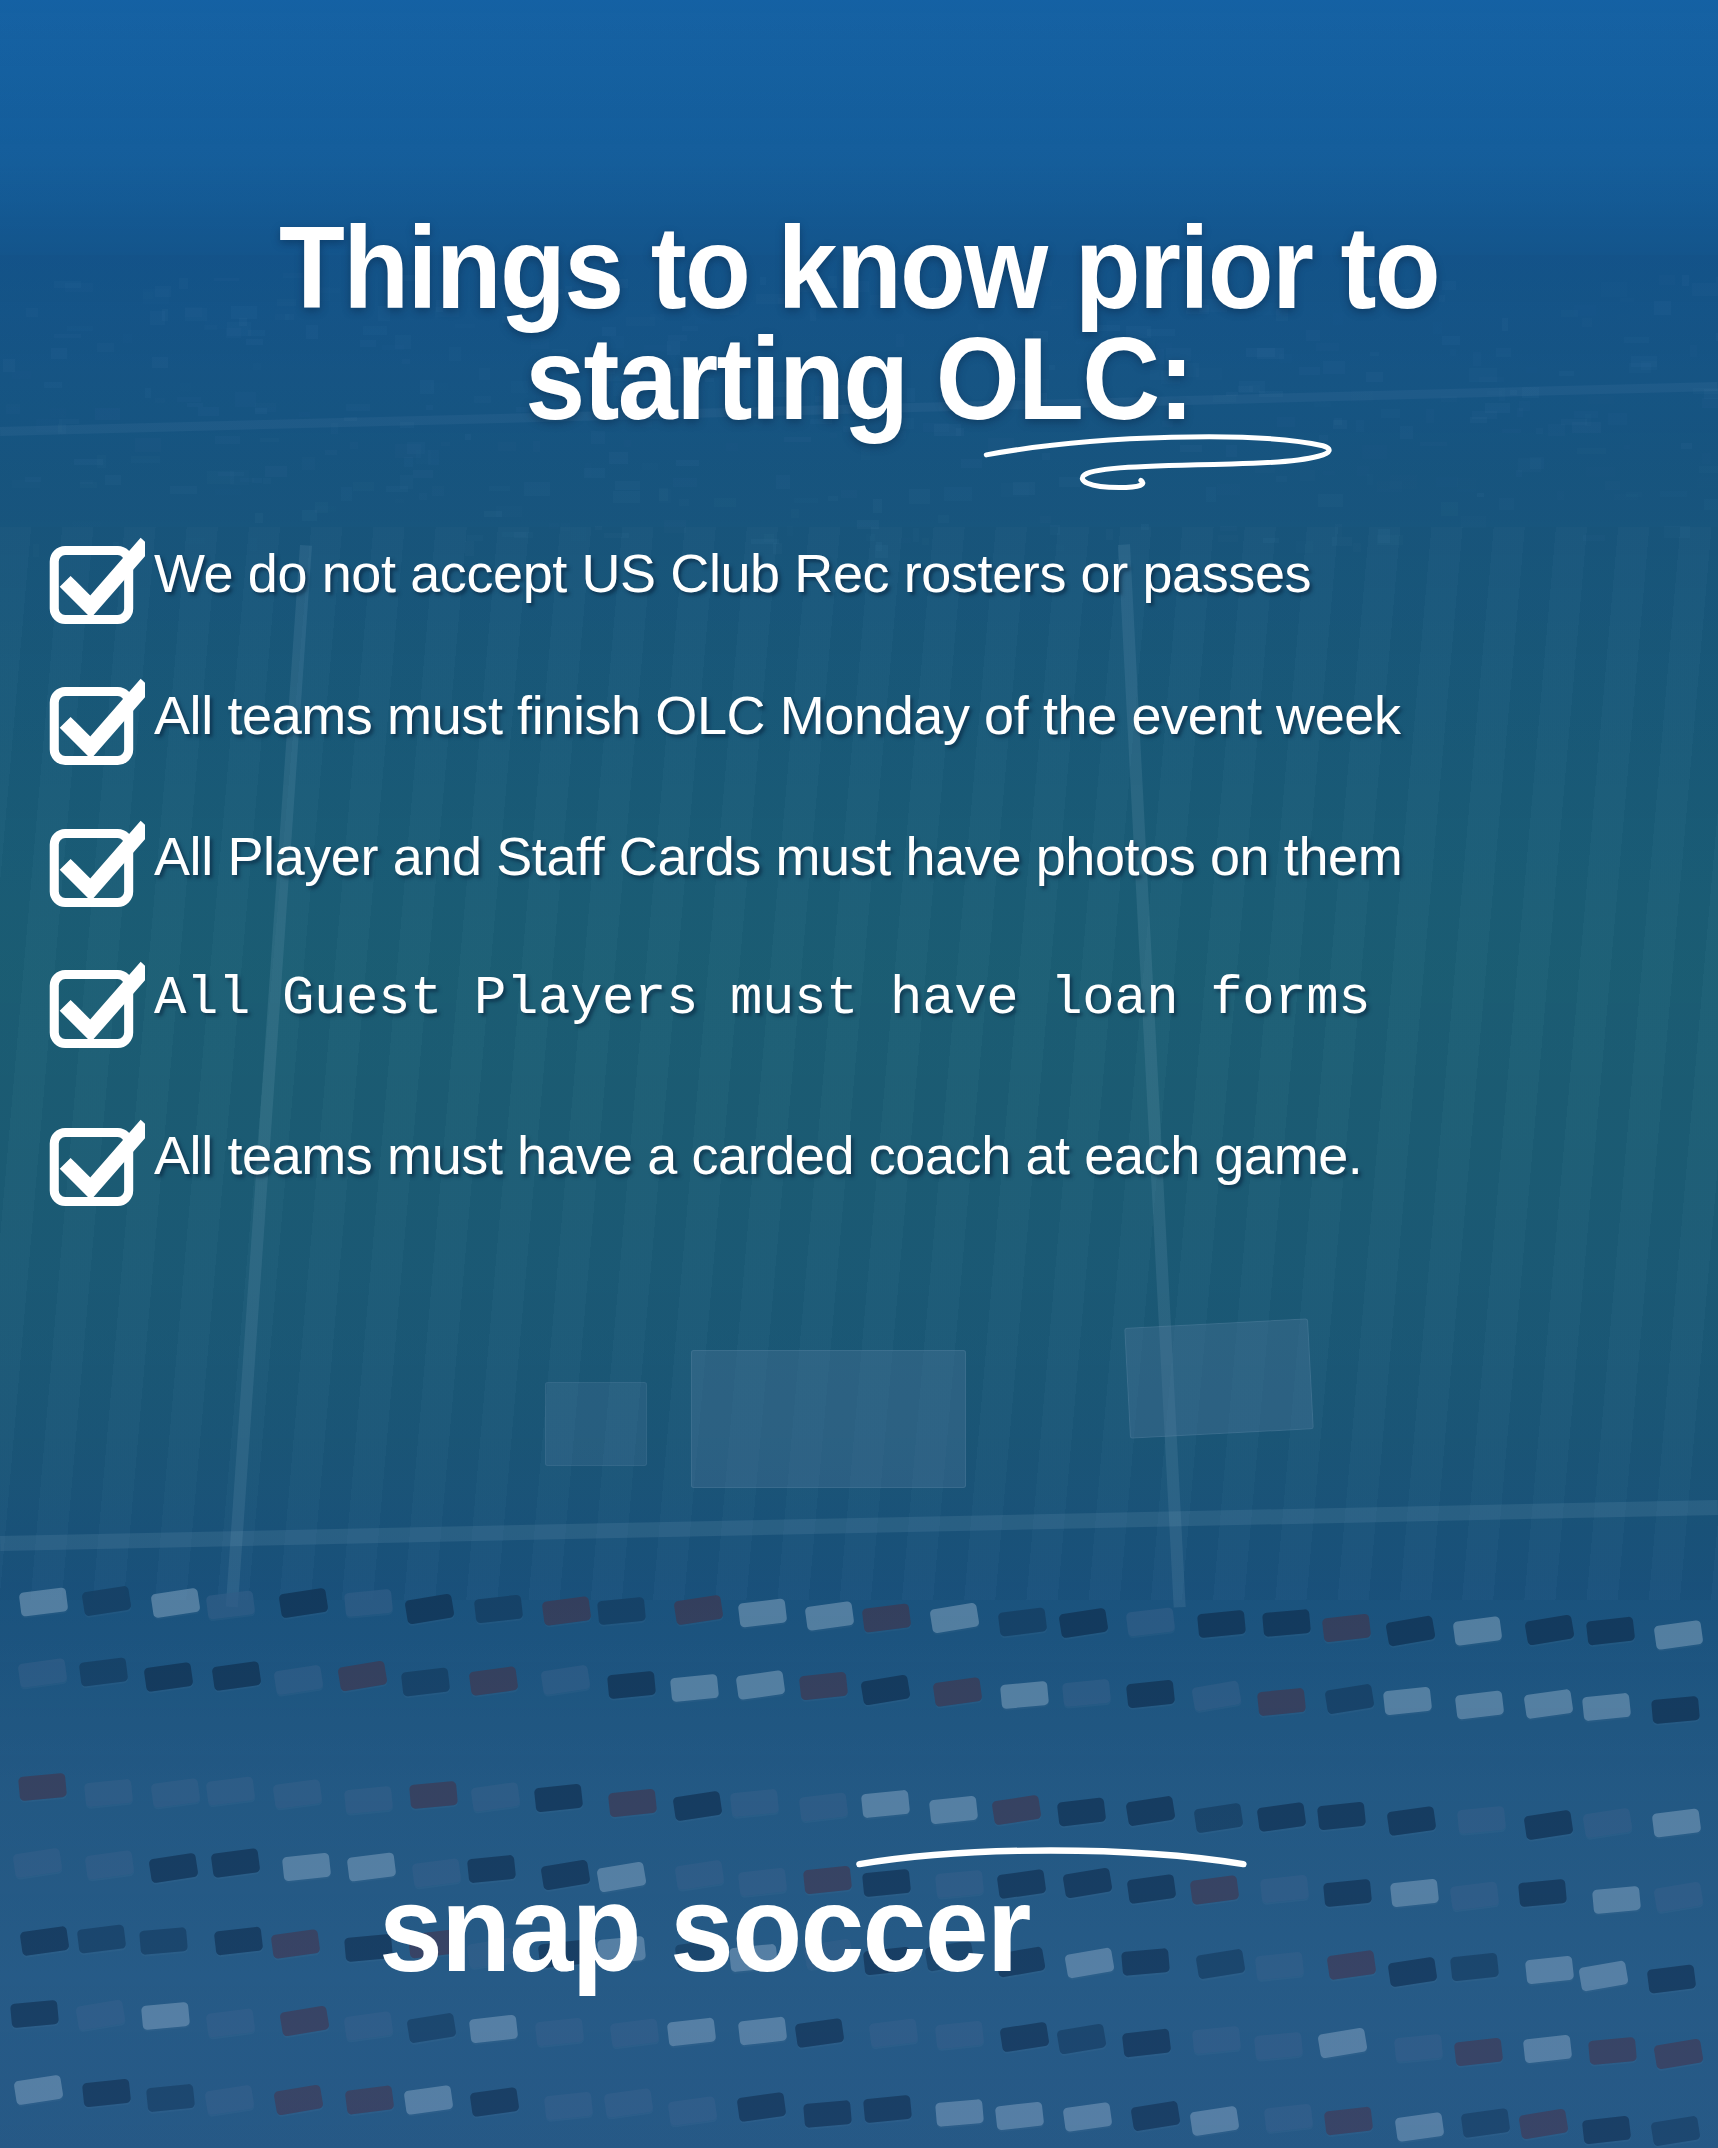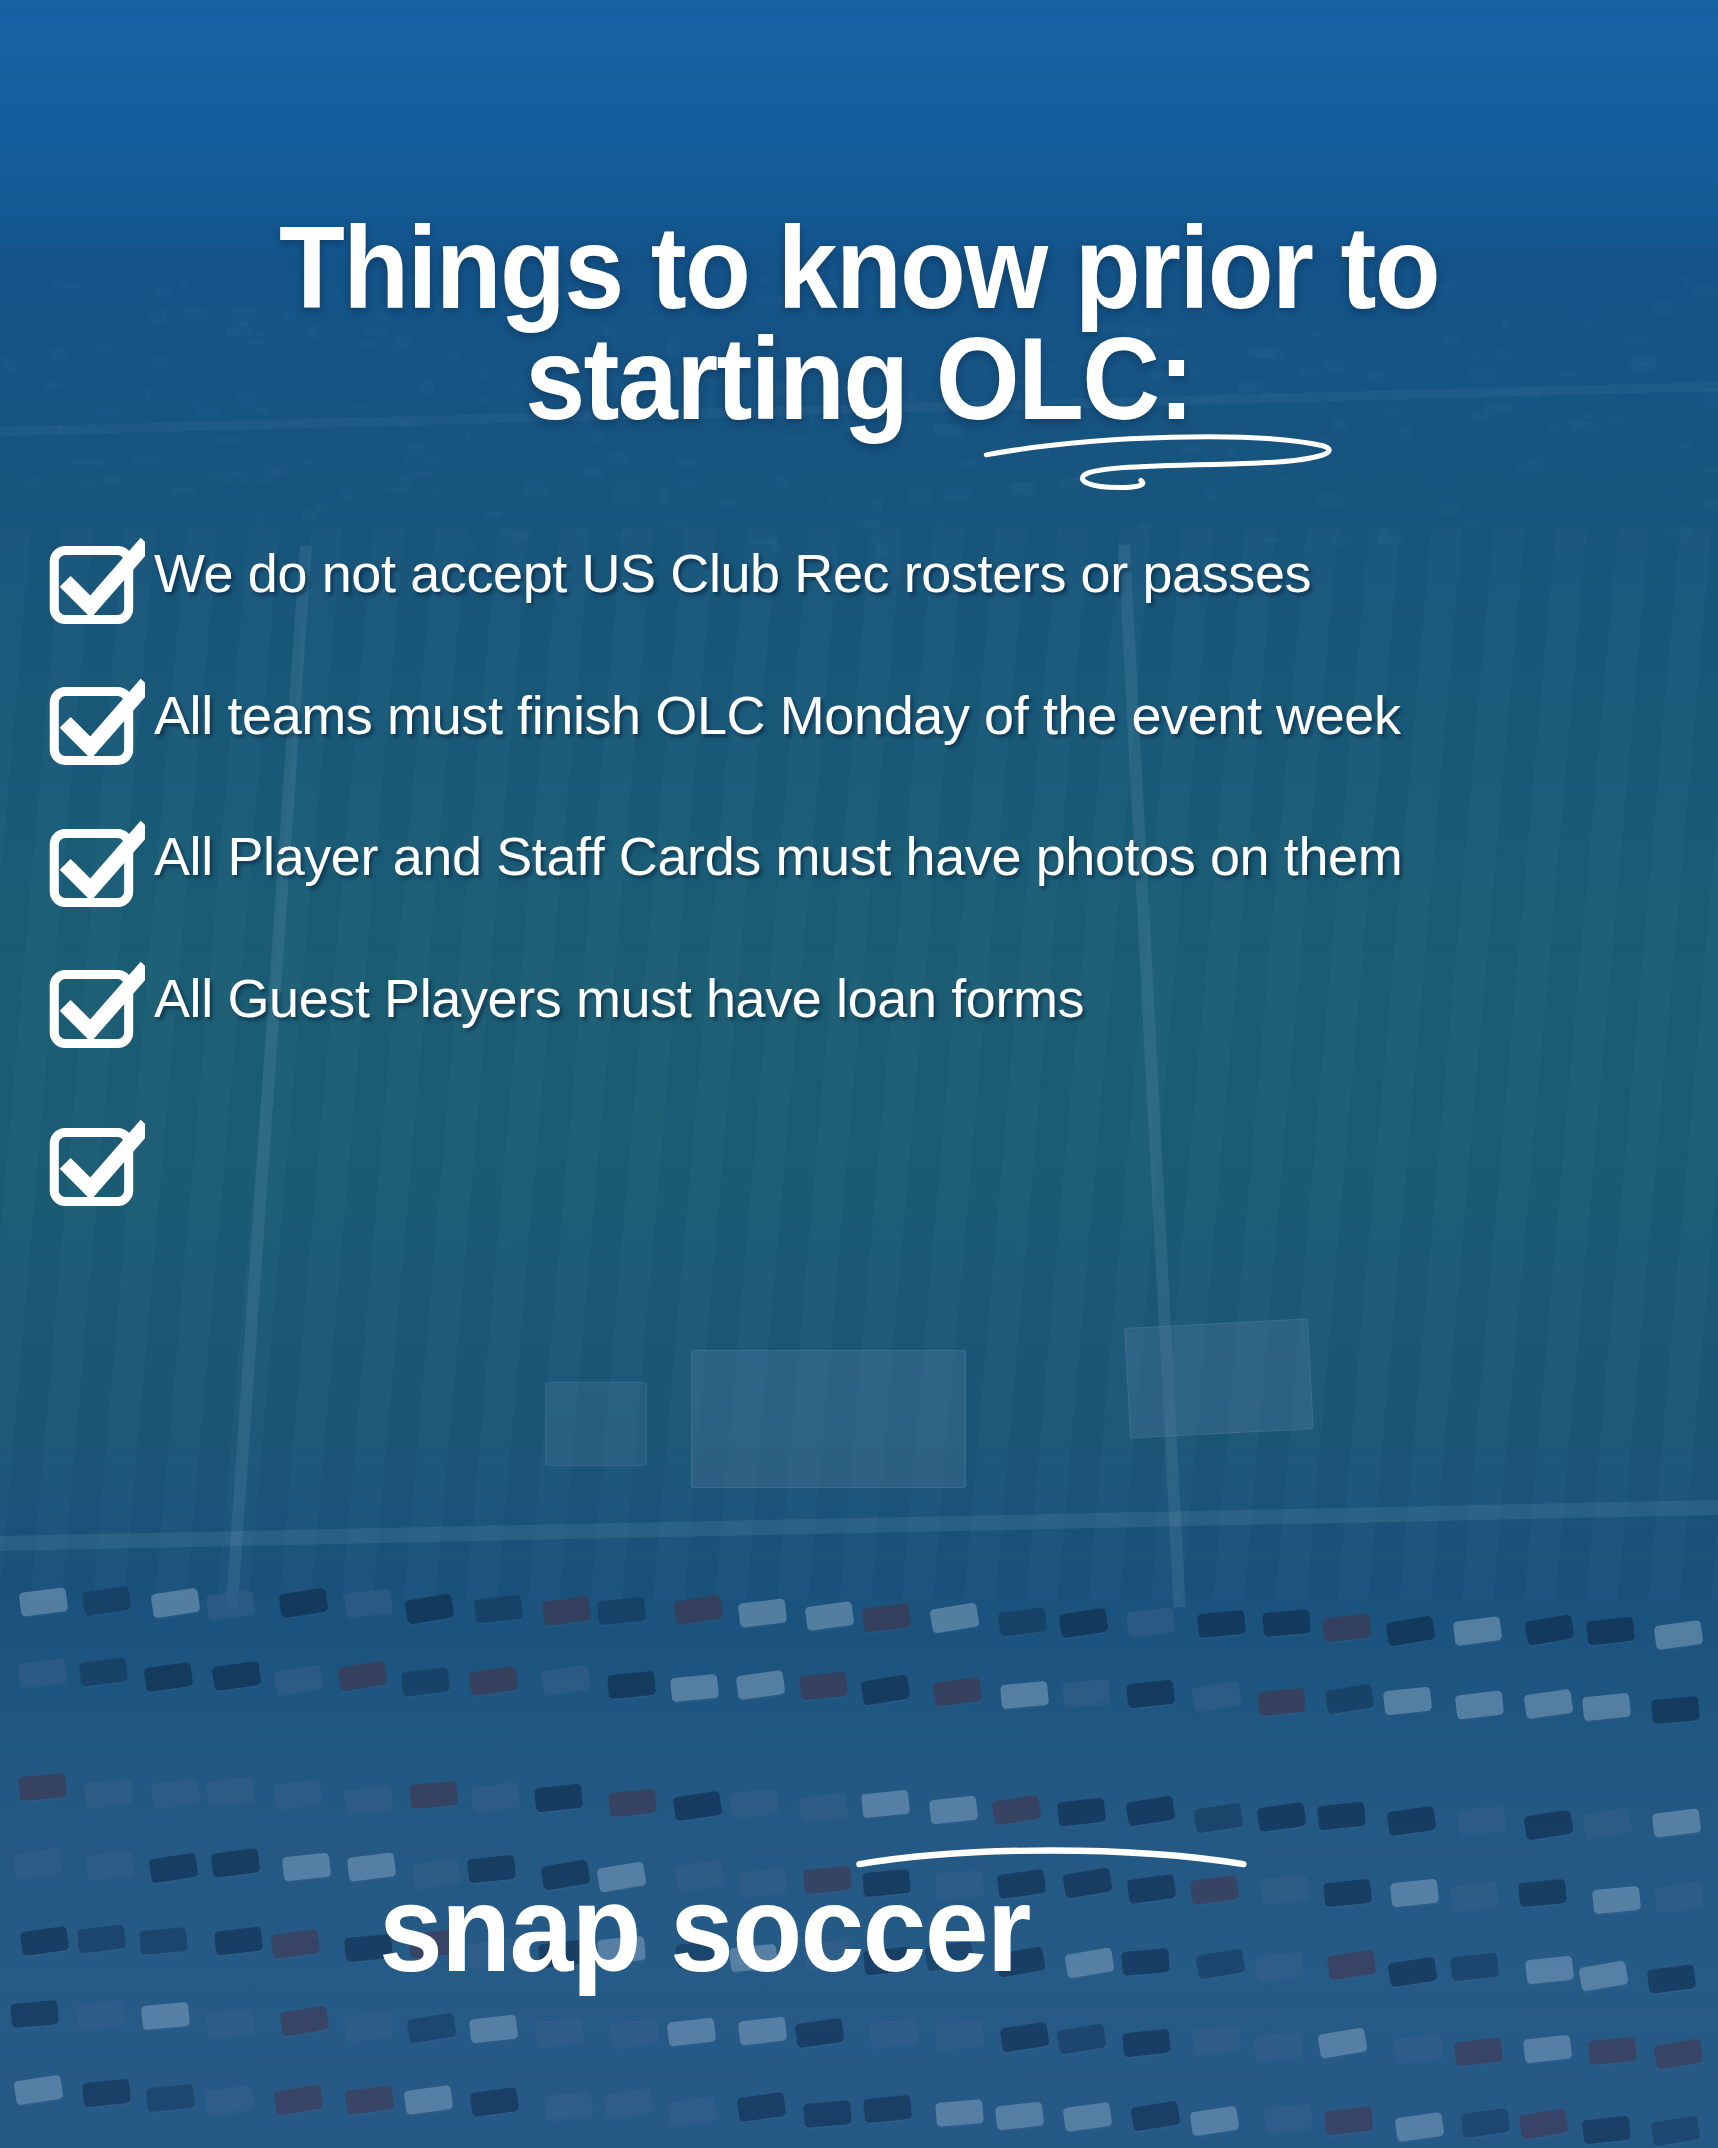--- a/index.html
+++ b/index.html
@@ -152,21 +152,21 @@
     line-height: 1.22;
     letter-spacing: 0px;
     margin-top: 5.5px;
   }
 
   
   .item.i0 { margin-bottom: 56px; }
   .item.i1 { margin-bottom: 40px; }
   .item.i2 { margin-bottom: 40px; }
   .item.i3 { margin-bottom: 40px; }
-  .item.i4 { margin-bottom: 56px; }
+  .item.i4 { margin-bottom: 56px; font-family: Liberation Mono, monospace; }
   .item.i5 { margin-bottom: 0; }
 
   
   .logo {
     position: absolute;
     left: 323px;
     top: 1862px;
     display: flex;
     align-items: center;
   }
@@ -875,20 +875,21 @@
       </div>
 
       <div class="item i5">
         <span class="box">
           <svg viewBox="0 0 108 108" width="98" height="98" aria-hidden="true">
             <rect x="8" y="16" width="82" height="76" rx="12" ry="12" fill="none" stroke="#ffffff" stroke-width="10"></rect>
             <path d="M26 56 L48 78 L104 14" fill="none" stroke="#ffffff" stroke-width="17" stroke-linecap="square" stroke-linejoin="miter"></path>
           </svg>
         </span>
         <span class="txt">
+          <span>All teams must have a carded coach at each game.</span>
         </span>
       </div>
 
     </div>
 
     <div class="swoosh-bottom">
       <svg viewBox="0 0 500 82" width="455" height="75" aria-hidden="true">
         <path d="M40 34 C 160 14, 340 14, 462 34" fill="none" stroke="#ffffff" stroke-width="7" stroke-linecap="round"></path>
       </svg>
     </div>

